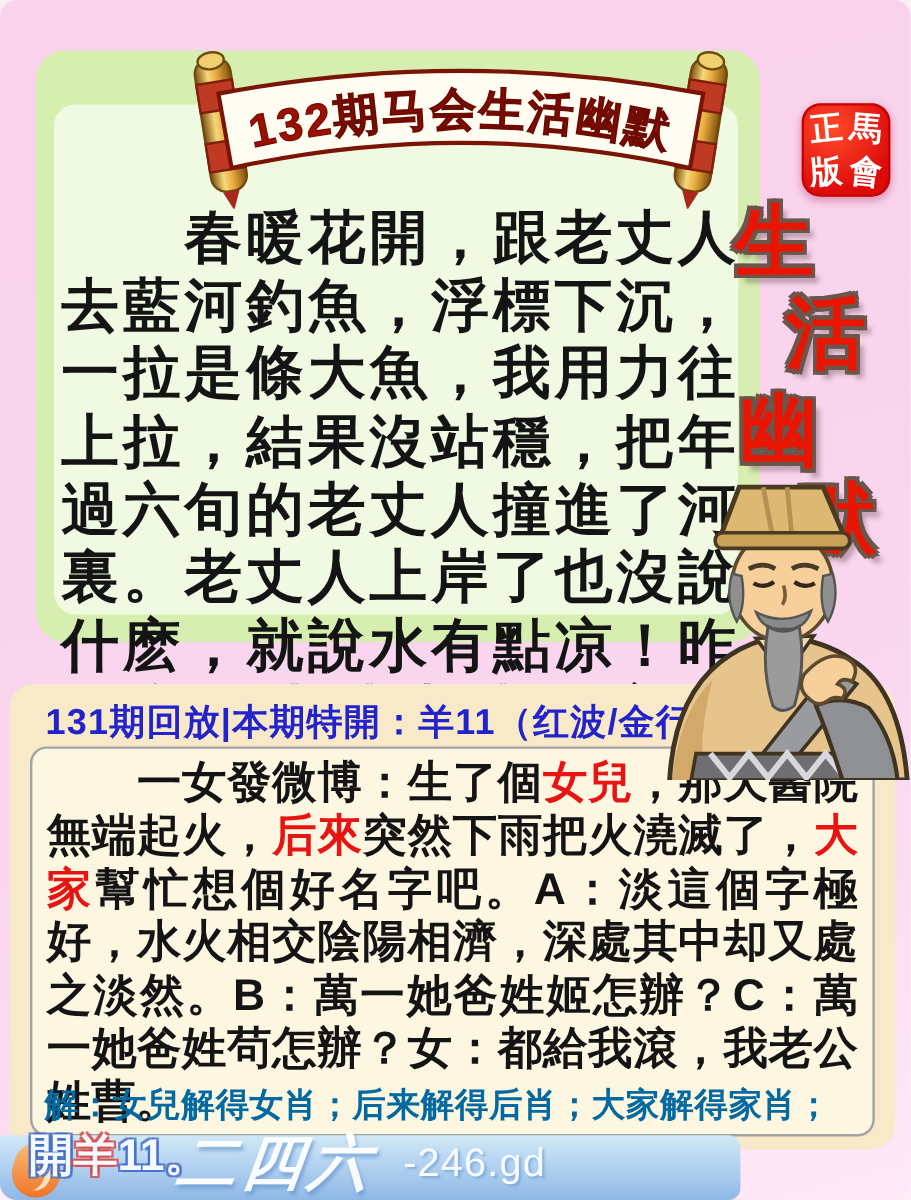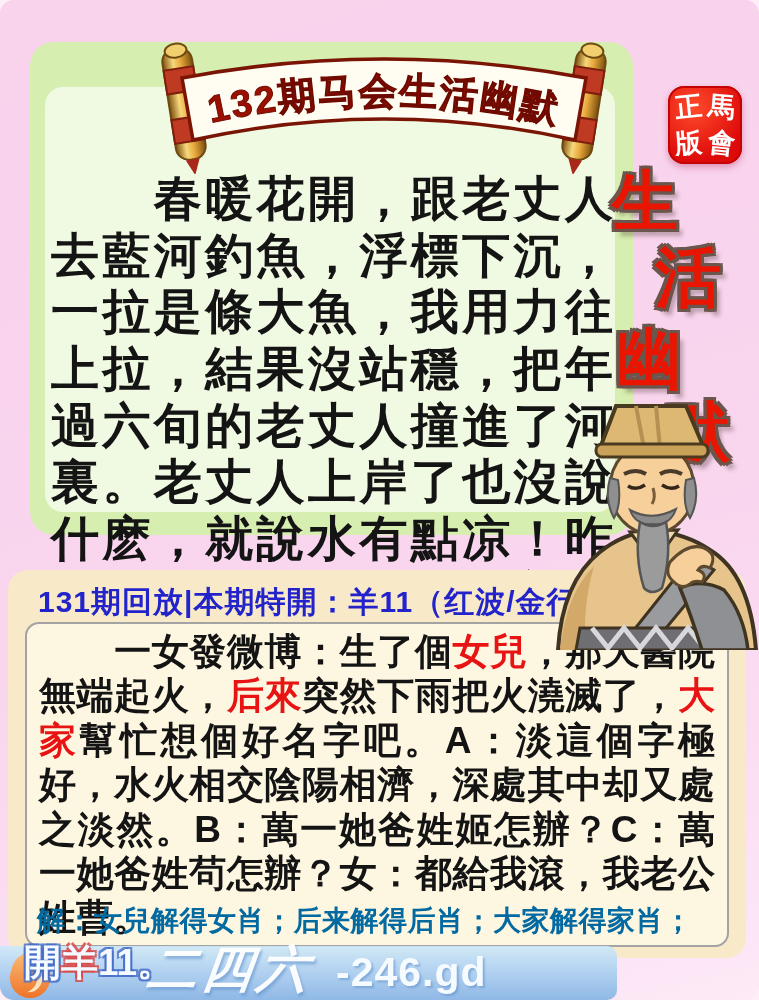--- a/index.html
+++ b/index.html
@@ -66,21 +66,21 @@
   .flame-svg{position:absolute;left:4px;top:2px;width:54px;height:54px;}
   .open-text{position:absolute;left:24px;top:-2px;font-size:37px;font-weight:900;line-height:1;
           color:#f4faff;white-space:nowrap;
           text-shadow:2px 2px 0 rgba(70,110,200,.8),-2px -2px 0 rgba(70,110,200,.8),
                       2px -2px 0 rgba(70,110,200,.8),-2px 2px 0 rgba(70,110,200,.8);}
   .open-text .zodiac{text-shadow:2px 2px 0 rgba(215,75,75,.85),-2px -2px 0 rgba(215,75,75,.85),
                       2px -2px 0 rgba(215,75,75,.85),-2px 2px 0 rgba(215,75,75,.85);}
   .site-name{position:absolute;left:148px;top:-2px;font-size:50px;font-weight:900;font-style:italic;
           line-height:1;color:rgba(255,255,255,.95);transform:skewX(-7deg);letter-spacing:5px;
           text-shadow:2px 3px 3px rgba(90,140,200,.55);white-space:nowrap;}
-  .site-domain{position:absolute;left:336px;top:6px;font-size:41px;font-weight:700;line-height:1;
+  .site-domain{position:absolute;left:336px;top:6px;font-size:33px;font-weight:400;line-height:1;
           color:#f6fbff;letter-spacing:1px;text-shadow:2px 2px 2px rgba(90,140,200,.5);white-space:nowrap;}
 </style>
 </head>
 <body>
 
 <div id="screen">
 
   <div class="card-green">
     <div class="card-green-inner">
       <div class="story1">　　春暖花開，跟老丈人去藍河釣魚，浮標下沉，一拉是條大魚，我用力往上拉，結果沒站穩，把年過六旬的老丈人撞進了河裏。老丈人上岸了也沒說什麽，就說水有點凉！昨天我又去找老丈人家：爸，釣魚去嗎？老丈人：我就一個女兒，財產早晚都是妳們的，妳別太急。。。</div>

